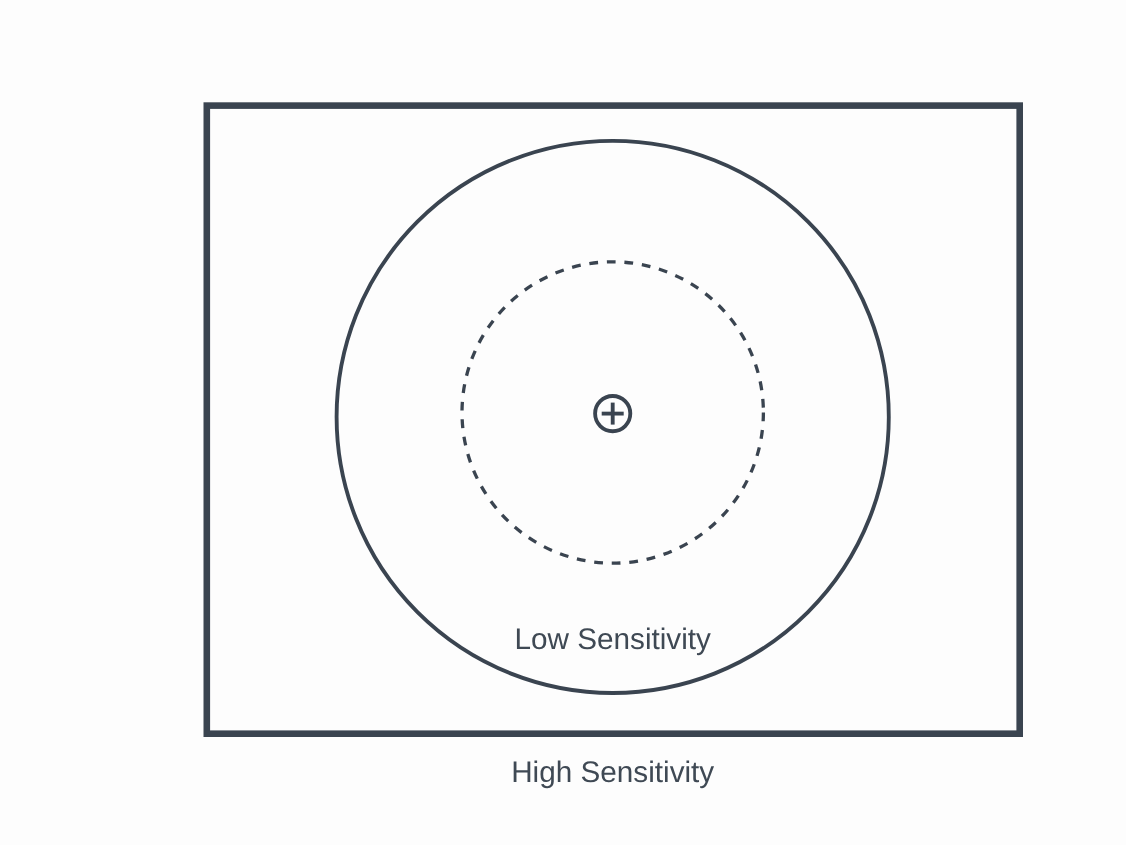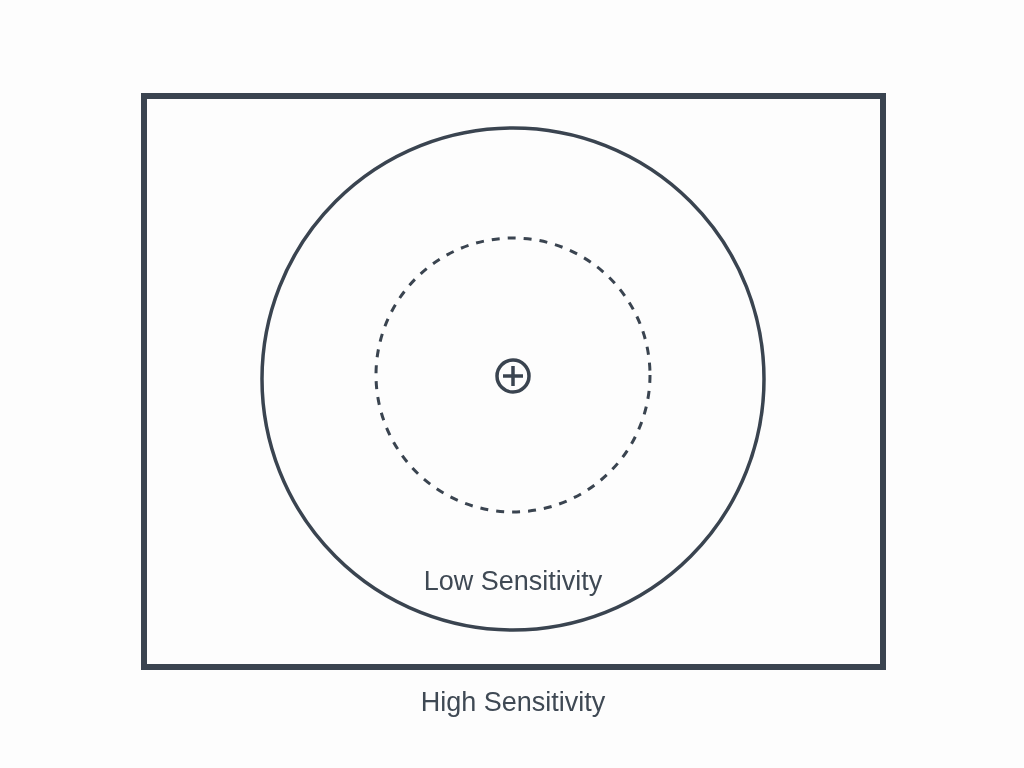--- a/index.html
+++ b/index.html
@@ -11,20 +11,21 @@
     width: 1024px;
     height: 768px;
     background: #fdfdfd;
     font-family: "Liberation Sans", sans-serif;
     overflow: hidden;
   }
   #diagram-root {
     position: relative;
     width: 940px;
     height: 768px;
+    padding-left: 44px;
   }
   svg#sensitivity-svg {
     display: block;
     width: 1024px;
     height: 768px;
   }
   .zone-label {
     font-family: "Liberation Sans", sans-serif;
     font-size: 27px;
     fill: #3f4954;

